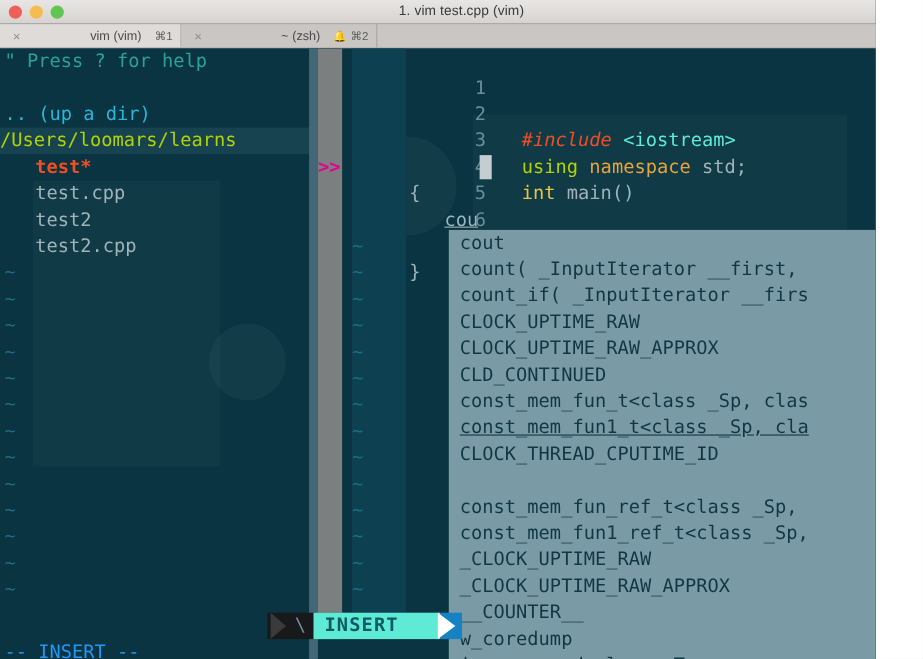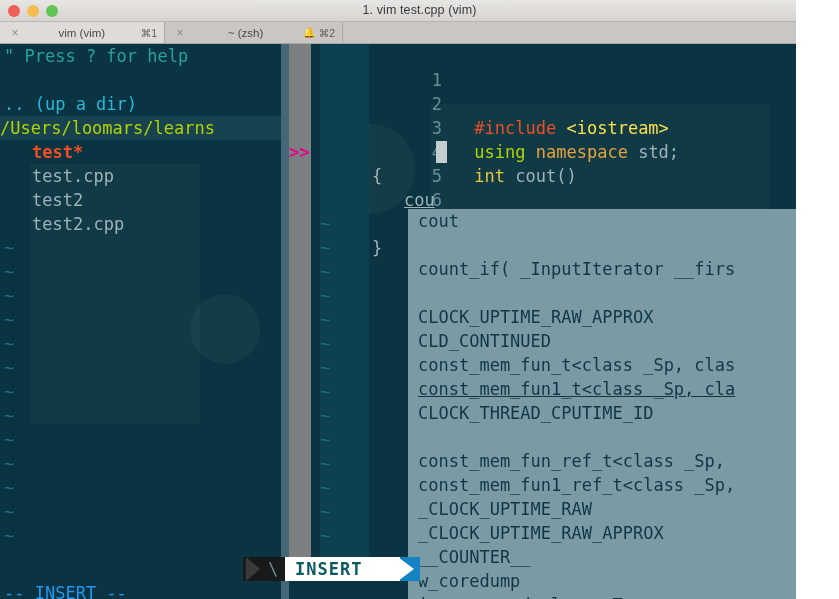--- a/index.html
+++ b/index.html
@@ -77,21 +77,21 @@
   .tab.inactive { background: #c9c6c3; }
   .tab .tclose {
     color: #8d8a88;
     font-size: 12px;
     width: 16px;
     text-align: center;
     flex: none;
   }
   .tab .tlabel {
     flex: 1 1 auto;
-    text-align: center;
+    text-align: right;
     padding: 0 12px;
     white-space: nowrap;
   }
   .tab .tbell {
     font-size: 10px;
     color: #6a6a6c;
     margin-right: 3px;
   }
   .tab .tkey {
     font-size: 10.5px;
@@ -202,22 +202,22 @@
   .lnum {
     position: absolute;
     width: 40px;
     text-align: right;
     color: #6a8e99;
     height: 24px;
     line-height: 24px;
     font-size: 17px;
   }
   .ctext { position: absolute; left: 52px; white-space: pre; }
-  .k-pre   { color: #f04e23; }
-  .k-hdr   { color: #fde047; }
+  .k-pre   { color: #f04e23; font-style: italic; }
+  .k-hdr   { color: #5eead4; }
   .k-using { color: #b3d300; }
   .k-ns    { color: #e8a33d; }
   .k-plain { color: #9fb3b8; }
   .k-type  { color: #e8c63d; }
   .k-brace { color: #9fb3b8; }
 
   .cursorword {
     position: absolute;
     left: 84px;
     color: #9fb3b8;
@@ -312,21 +312,21 @@
     height: 24px;
     line-height: 24px;
     color: #6d8d99;
     font-size: 17px;
   }
   .sl-insert {
     position: absolute;
     top: 0;
     height: 24px;
     line-height: 24px;
-    background: #ffffff;
+    background: #5eead4;
     color: #0d5a63;
     font-weight: bold;
     font-size: 17px;
     padding: 0 8px 0 10px;
     letter-spacing: 1px;
     box-sizing: border-box;
   }
   .sl-arrow-white {
     position: absolute;
     top: 0;
@@ -438,21 +438,21 @@
       <div class="codeline" style="top:24px;">
         <span class="lnum">2</span>
         <span class="ctext">
           <span class="k-using">using </span><span class="k-ns">namespace </span><span class="k-plain">std;</span>
         </span>
       </div>
 
       <div class="codeline" style="top:48px;">
         <span class="lnum">3</span>
         <span class="ctext">
-          <span class="k-type">int </span><span class="k-plain">cout()</span>
+          <span class="k-type">int </span><span class="k-plain">main()</span>
         </span>
       </div>
 
       <div class="codeline" style="top:72px;">
         <span class="lnum">4</span>
         <span class="ctext"><span class="k-brace">{</span></span>
       </div>
 
       <div class="codeline" style="top:96px;">
         <span class="lnum">5</span>
@@ -480,21 +480,23 @@
       <div class="rtilde" style="left:0px; top:360px;">~</div>
       <div class="rtilde" style="left:0px; top:384px;">~</div>
       <div class="rtilde" style="left:0px; top:408px;">~</div>
       <div class="rtilde" style="left:0px; top:432px;">~</div>
       <div class="rtilde" style="left:0px; top:456px;">~</div>
       <div class="rtilde" style="left:0px; top:480px;">~</div>
     </div>
 
     <div class="popup">
       <div class="popitem" style="top:0px;">cout</div>
+      <div class="popitem" style="top:24px;">count( _InputIterator __first,</div>
       <div class="popitem" style="top:48px;">count_if( _InputIterator __firs</div>
+      <div class="popitem" style="top:72px;">CLOCK_UPTIME_RAW</div>
       <div class="popitem" style="top:96px;">CLOCK_UPTIME_RAW_APPROX</div>
       <div class="popitem" style="top:120px;">CLD_CONTINUED</div>
       <div class="popitem" style="top:144px;">const_mem_fun_t&lt;class _Sp, clas</div>
       <div class="popitem" style="top:168px;text-decoration:underline;">const_mem_fun1_t&lt;class _Sp, cla</div>
       <div class="popitem" style="top:192px;">CLOCK_THREAD_CPUTIME_ID</div>
       <div class="popitem" style="top:240px;">const_mem_fun_ref_t&lt;class _Sp,</div>
       <div class="popitem" style="top:264px;">const_mem_fun1_ref_t&lt;class _Sp,</div>
       <div class="popitem" style="top:288px;">_CLOCK_UPTIME_RAW</div>
       <div class="popitem" style="top:312px;">_CLOCK_UPTIME_RAW_APPROX</div>
       <div class="popitem" style="top:336px;">__COUNTER__</div>

